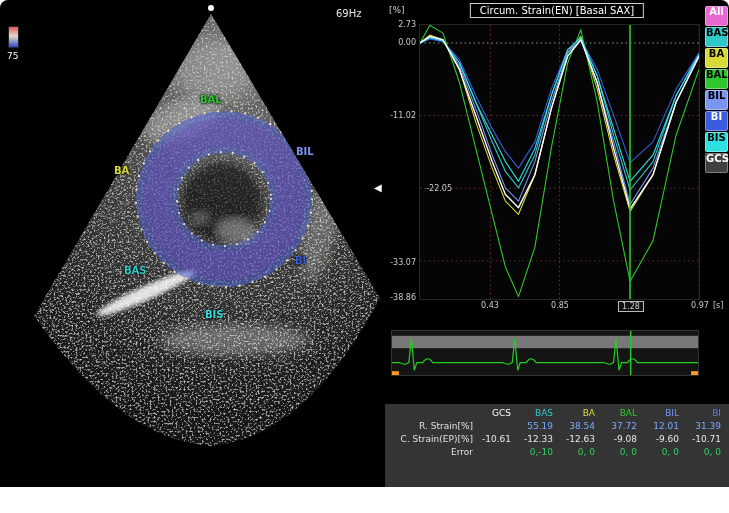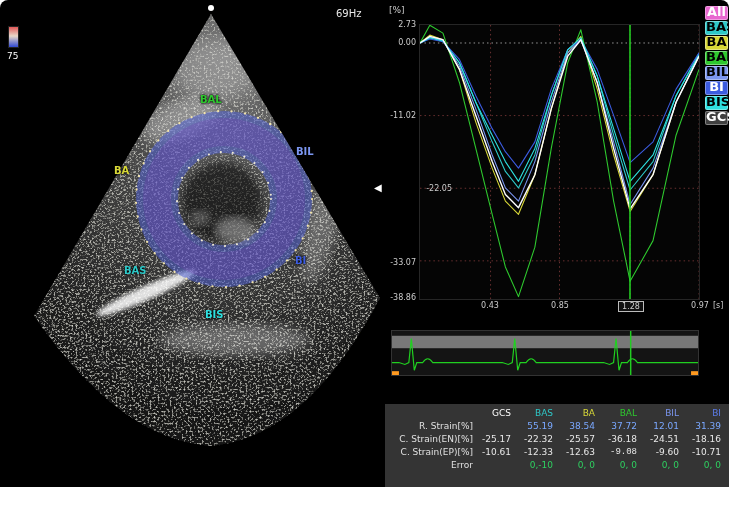--- a/index.html
+++ b/index.html
@@ -15,21 +15,21 @@
   .freq{position:absolute;left:336px;top:8px;font-size:10px;color:#e8e8e8;}
   .uslab{position:absolute;font-size:10px;font-weight:bold;text-shadow:0 0 3px #000,0 0 2px #000;}
   .apexdot{position:absolute;left:208px;top:5px;width:6px;height:6px;border-radius:50%;background:#fff;}
   .focus{position:absolute;left:374px;top:182px;color:#fff;font-size:10px;}
   
   .panel{position:absolute;left:385px;top:0;width:344px;height:487px;background:#000;overflow:hidden;color:#ccc;}
   .yunit{position:absolute;left:4px;top:5px;font-size:9px;color:#ccc;}
   .title-box{position:absolute;left:50%;transform:translateX(-50%);top:3px;height:15px;line-height:13px;
              border:1px solid #d0d0d0;background:#000;color:#fff;font-size:10px;padding:0 9px;white-space:nowrap;}
   .legend{position:absolute;right:1px;top:5px;width:23px;}
-  .legend-item{display:block;margin:1px 0;height:14px;line-height:9px;text-align:center;font-size:13px;
+  .legend-item{display:block;margin:1px 0;height:20px;line-height:9px;text-align:center;font-size:10px;
                font-weight:bold;border-radius:2px;border:1px solid rgba(255,255,255,.35);}
   .plot{position:absolute;left:34px;top:24px;width:281px;height:276px;background:#050505;border:1px solid #262626;}
   .plot svg{width:100%;height:100%;display:block;}
   .ylab{position:absolute;left:0;width:31px;text-align:right;font-size:8px;color:#ccc;}
   .xlab{position:absolute;top:301px;width:26px;text-align:center;font-size:8px;color:#ccc;}
   .xlab.boxed{border:1px solid #bbb;background:#101010;}
   .xunit{position:absolute;left:328px;top:301px;font-size:8px;color:#ccc;}
   .ecg{position:absolute;left:6px;top:330px;width:308px;height:46px;background:#141414;border:1px solid #333;}
   .ecg svg{width:100%;height:100%;display:block;}
   .timebar{position:absolute;left:0;top:386px;width:344px;height:17px;font-size:9.5px;color:#fff;}
@@ -118,20 +118,21 @@
     <div class="uslab" style="left: 295px; top: 255px; color: rgb(60, 92, 224);">BI</div>
     <div class="uslab" style="left: 205px; top: 309px; color: rgb(46, 224, 224);">BIS</div>
     <div class="uslab" style="left: 124px; top: 265px; color: rgb(46, 200, 200);">BAS</div>
     <div class="uslab" style="left: 114px; top: 165px; color: rgb(216, 216, 56);">BA</div>
 
     <div class="focus">◀</div>
   </div>
 
   <div class="panel">
     <div class="yunit">[%]</div>
+    <div class="title-box">Circum. Strain(EN) [Basal SAX]</div>
     <div class="legend">
         <div class="legend-item" style="background: rgb(232, 104, 208); color: rgb(255, 255, 255);">All</div>
         <div class="legend-item" style="background: rgb(46, 200, 200); color: rgb(0, 0, 0);">BAS</div>
         <div class="legend-item" style="background: rgb(216, 216, 56); color: rgb(0, 0, 0);">BA</div>
         <div class="legend-item" style="background: rgb(46, 200, 46); color: rgb(0, 0, 0);">BAL</div>
         <div class="legend-item" style="background: rgb(123, 150, 240); color: rgb(0, 0, 0);">BIL</div>
         <div class="legend-item" style="background: rgb(60, 92, 224); color: rgb(255, 255, 255);">BI</div>
         <div class="legend-item" style="background: rgb(46, 224, 224); color: rgb(0, 0, 0);">BIS</div>
         <div class="legend-item" style="background: rgb(64, 64, 64); color: rgb(255, 255, 255);">GCS</div>
       </div>
@@ -194,34 +195,25 @@
         <div class="trow">
           <div class="tlabel">R. Strain[%]</div>
           <div class="tcell" style="color: rgb(122, 168, 255);"></div>
           <div class="tcell" style="color: rgb(122, 168, 255);">55.19</div>
           <div class="tcell" style="color: rgb(122, 168, 255);">38.54</div>
           <div class="tcell" style="color: rgb(122, 168, 255);">37.72</div>
           <div class="tcell" style="color: rgb(122, 168, 255);">12.01</div>
           <div class="tcell" style="color: rgb(122, 168, 255);">31.39</div>
         </div>
         <div class="trow">
-          <div class="tlabel">C. Strain(EN)[%]</div>
-          <div class="tcell" style="color: rgb(232, 232, 232);">-25.17</div>
-          <div class="tcell" style="color: rgb(232, 232, 232);">-22.32</div>
-          <div class="tcell" style="color: rgb(232, 232, 232);">-25.57</div>
-          <div class="tcell" style="color: rgb(232, 232, 232);">-36.18</div>
-          <div class="tcell" style="color: rgb(232, 232, 232);">-24.51</div>
-          <div class="tcell" style="color: rgb(232, 232, 232);">-18.16</div>
-        </div>
-        <div class="trow">
           <div class="tlabel">C. Strain(EP)[%]</div>
           <div class="tcell" style="color: rgb(232, 232, 232);">-10.61</div>
           <div class="tcell" style="color: rgb(232, 232, 232);">-12.33</div>
           <div class="tcell" style="color: rgb(232, 232, 232);">-12.63</div>
-          <div class="tcell" style="color: rgb(232, 232, 232); font-family: Liberation Mono, monospace;">-9.08</div>
+          <div class="tcell" style="color: rgb(232, 232, 232);">-9.08</div>
           <div class="tcell" style="color: rgb(232, 232, 232);">-9.60</div>
           <div class="tcell" style="color: rgb(232, 232, 232);">-10.71</div>
         </div>
         <div class="trow">
           <div class="tlabel">Error</div>
           <div class="tcell" style="color: rgb(46, 208, 96);"></div>
           <div class="tcell" style="color: rgb(46, 208, 96);">0,-10</div>
           <div class="tcell" style="color: rgb(46, 208, 96);">0, 0</div>
           <div class="tcell" style="color: rgb(46, 208, 96);">0, 0</div>
           <div class="tcell" style="color: rgb(46, 208, 96);">0, 0</div>

